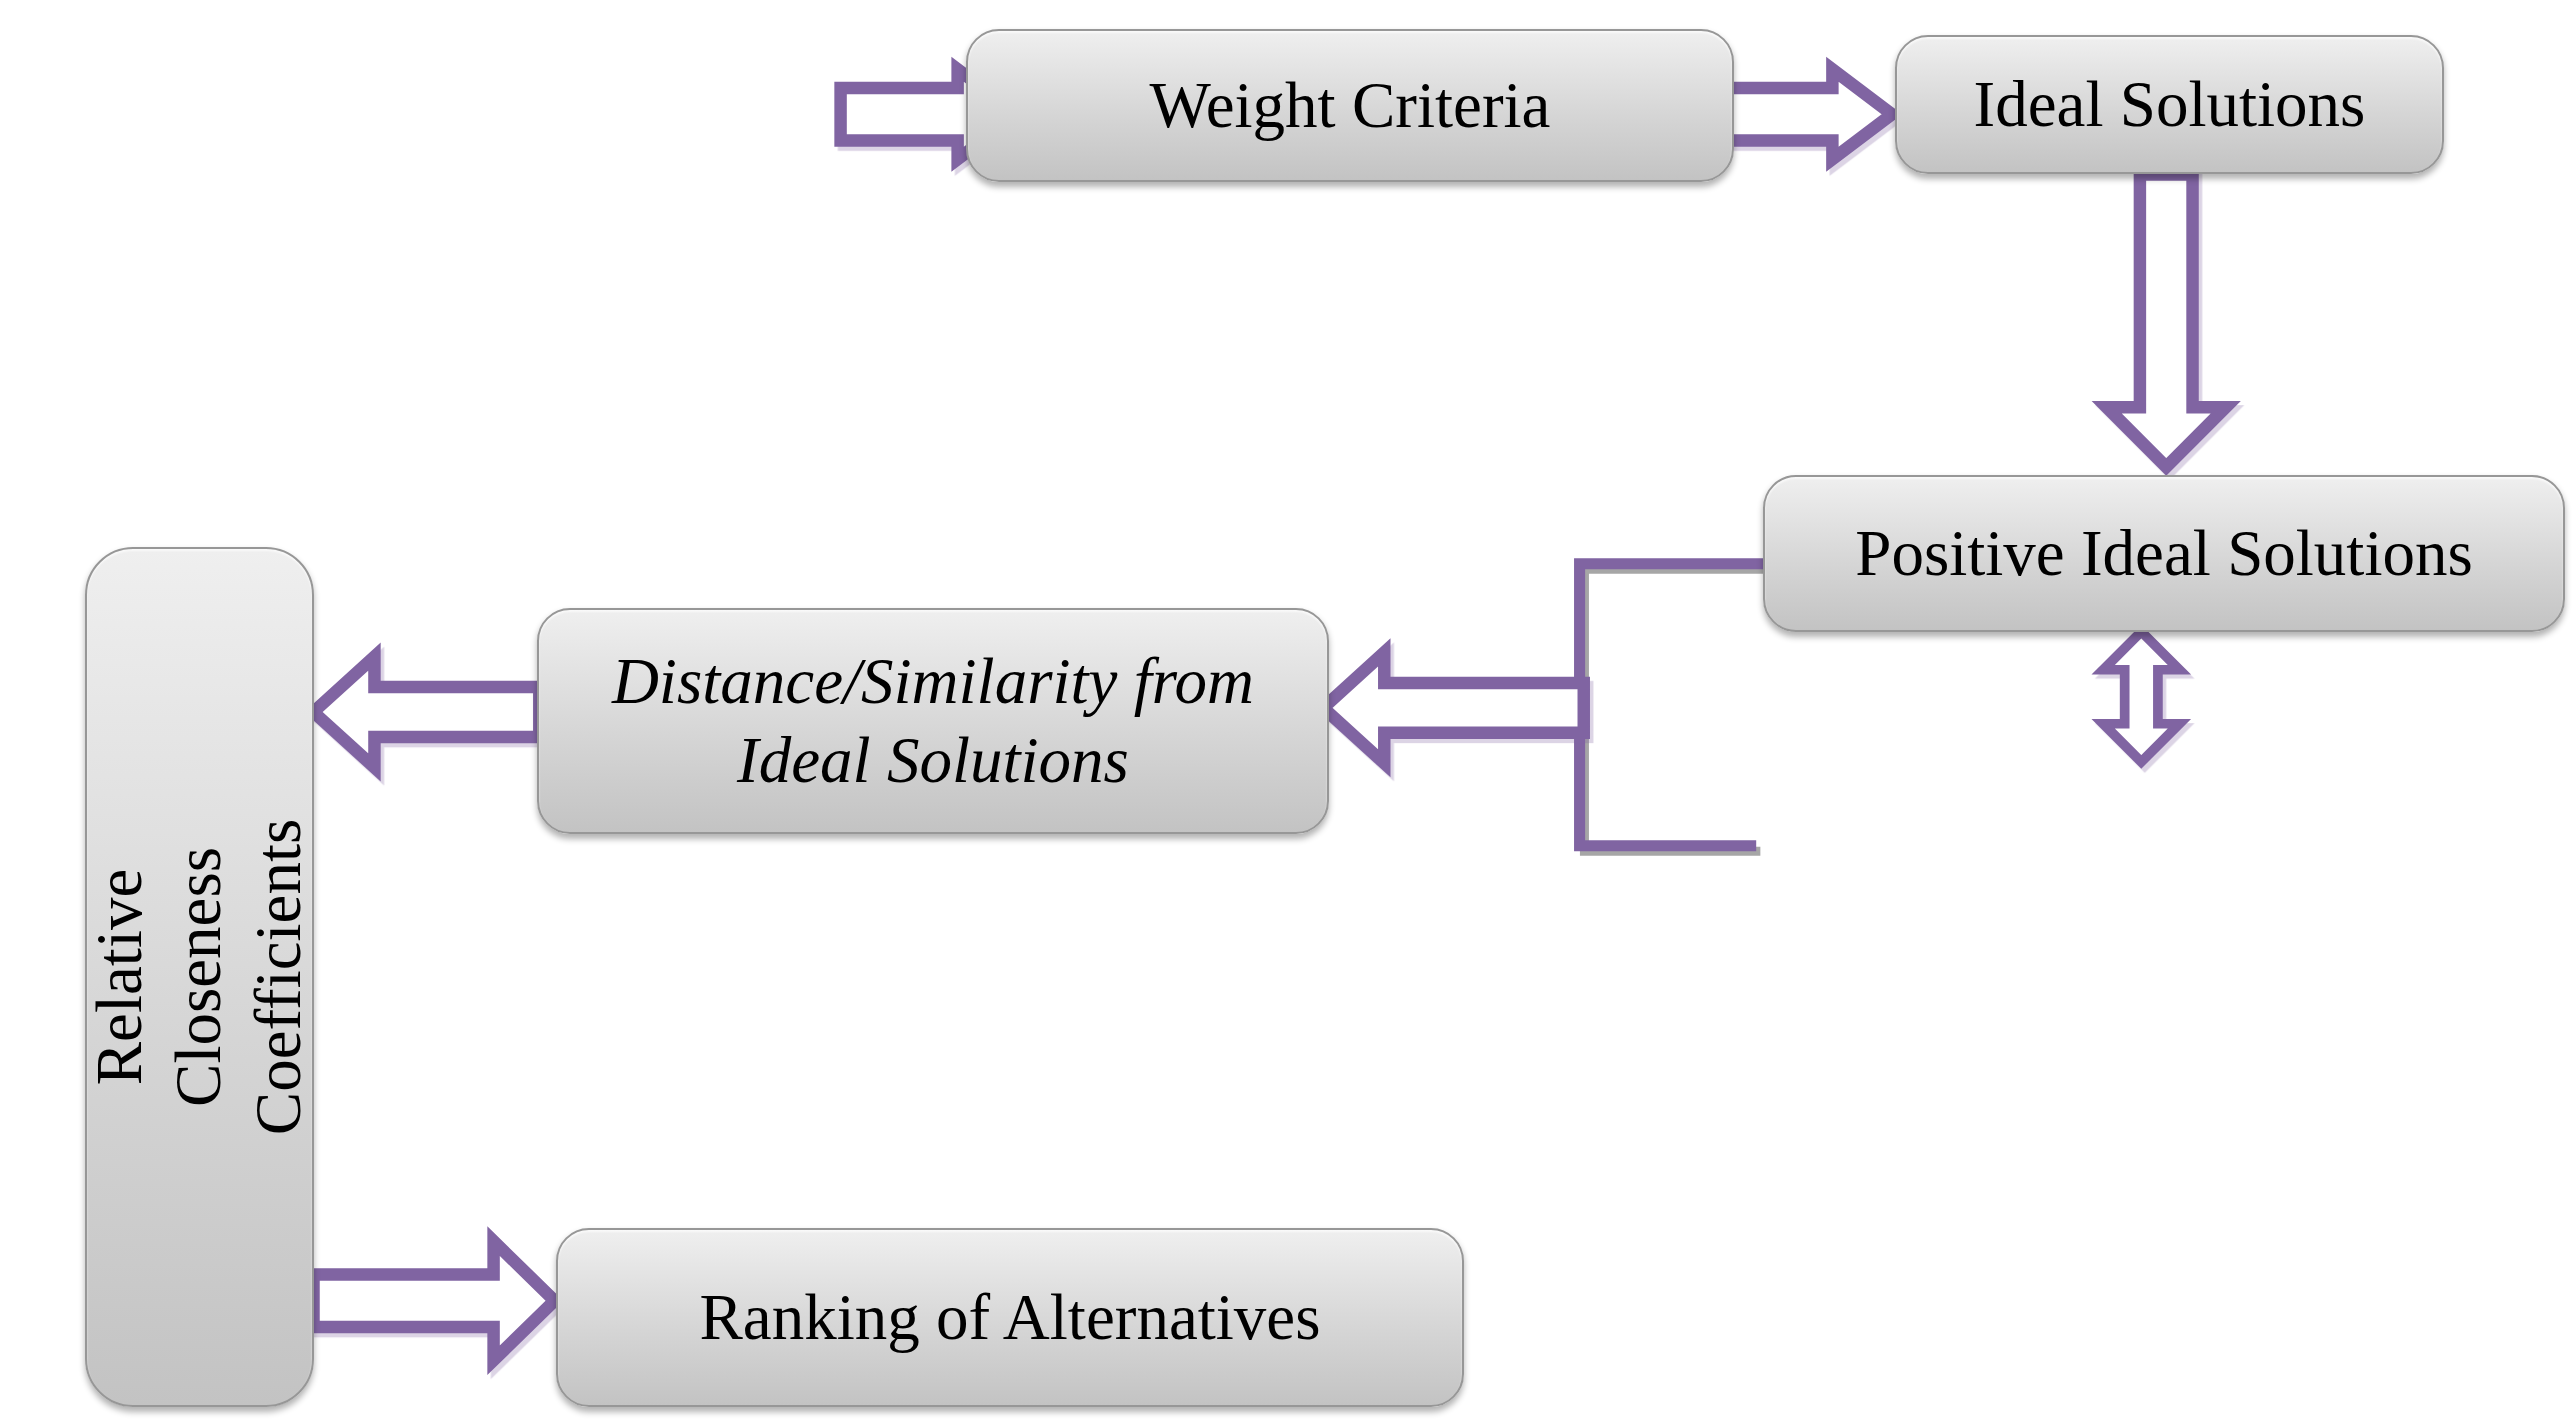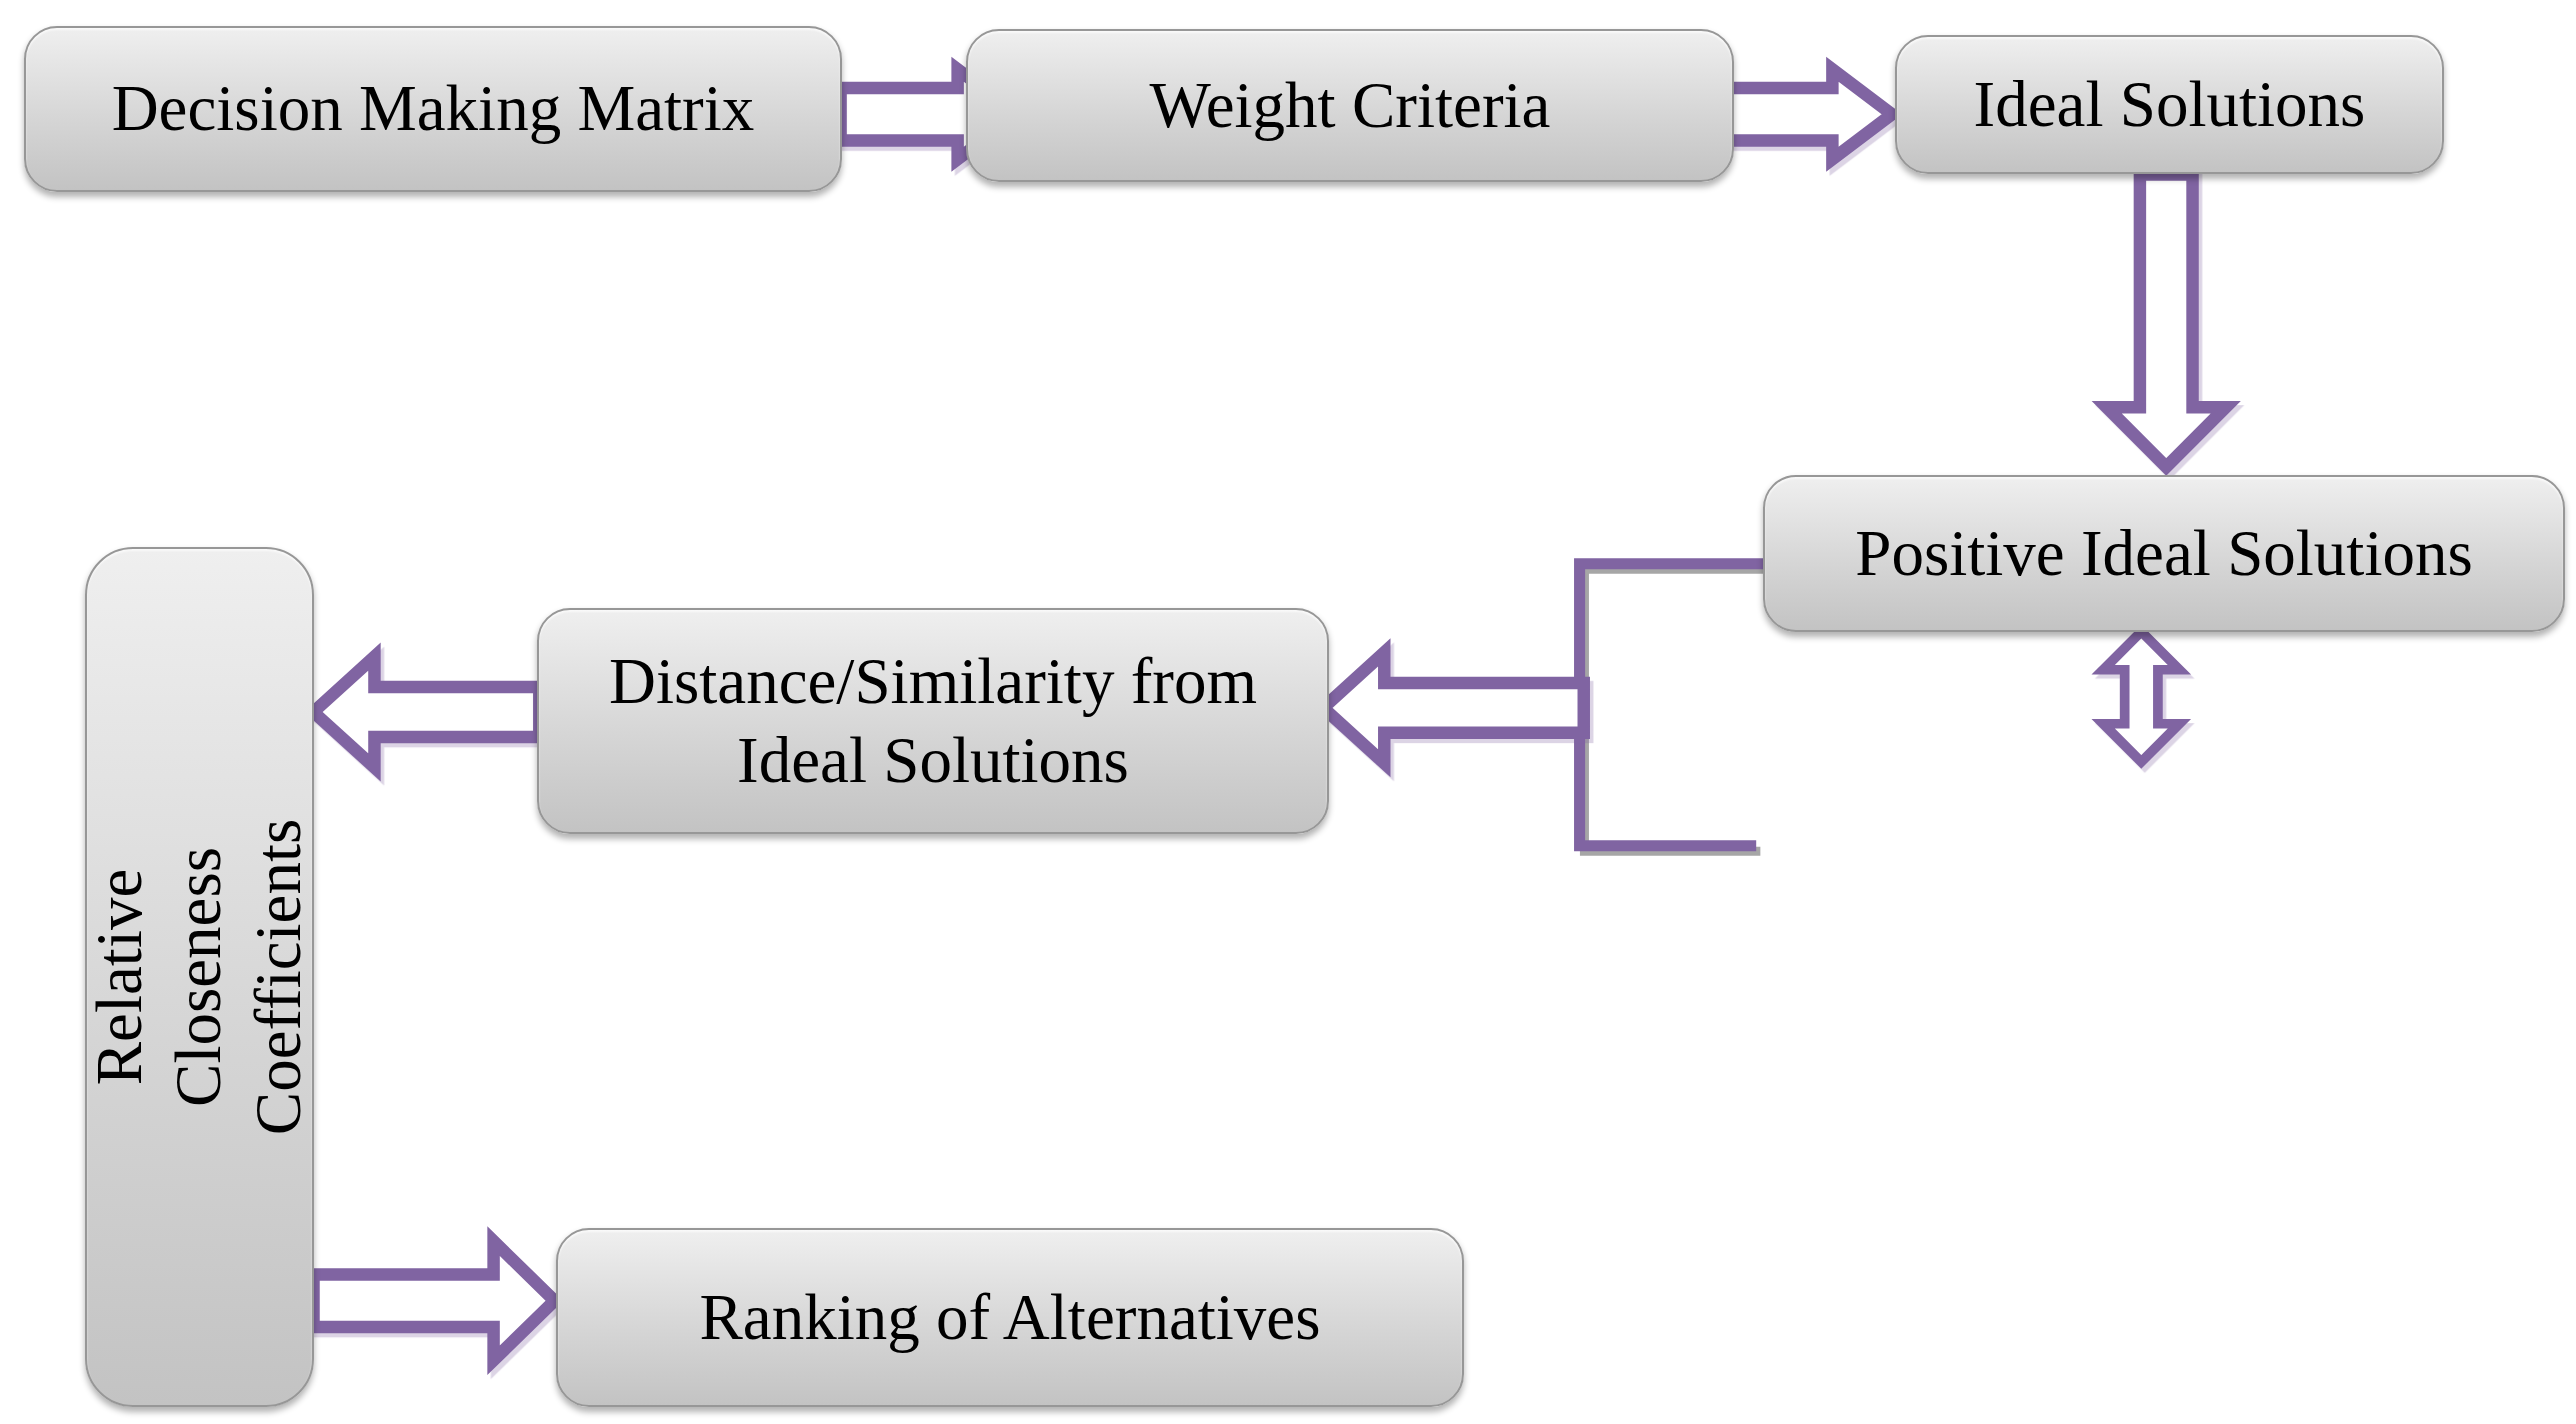--- a/index.html
+++ b/index.html
@@ -48,21 +48,21 @@
   }
   .node .label {
     white-space: pre-line;
     padding: 0 14px;
   }
   .node-dmm { left: 24px;   top: 26px;   width: 818px; height: 166px; }
   .node-wc  { left: 966px; top: 29px;   width: 768px;  height: 153px; }
   .node-is  { left: 1895px; top: 35px;   width: 549px;  height: 139px; }
   .node-pis { left: 1763px; top: 475px;  width: 802px; height: 157px; text-align: center; }
   .node-nis { left: 1756px; top: 759px; width: 809px; height: 151px; }
-  .node-dsi { left: 537px;  top: 608px;  width: 792px; height: 226px; }
+  .node-dsi { left: 537px;  top: 608px;  width: 792px; height: 226px; font-style: italic; }
   .node-roa { left: 556px;  top: 1228px; width: 908px; height: 179px; font-family: Liberation Serif, serif; }
   .node-rcc { left: 85px;  top: 547px;  width: 229px;  height: 860px; border-radius: 48px; }
   .node-rcc .label {
     transform: rotate(-90deg);
     white-space: pre-line;
     width: 797px;
     padding: 0;
   }
   .arrow {
     fill: var(--arrow-fill);
@@ -101,23 +101,20 @@
 
     <polygon class="arrow arrow-thin" points="3091,912 3146,967 3115,967 3115,1045 3146,1045 3091,1100 3036,1045 3067,1045 3067,967 3036,967"></polygon>
 
     <polygon class="arrow" points="2286,986 1998,986 1998,942 1910,1022 1998,1102 1998,1058 2286,1058"></polygon>
 
     <polygon class="arrow" points="778,992 540,992 540,948 452,1028 540,1108 540,1064 778,1064"></polygon>
 
     <polygon class="arrow" points="452,1840 712,1840 712,1792 800,1878 712,1964 712,1916 452,1916"></polygon>
   </svg>
 
-  <div class="node node-dmm">
-    <span class="label">Decision Making Matrix</span>
-  </div>
 
   <div class="node node-wc">
     <span class="label">Weight Criteria</span>
   </div>
 
   <div class="node node-is">
     <span class="label">Ideal Solutions</span>
   </div>
 
   <div class="node node-pis">

